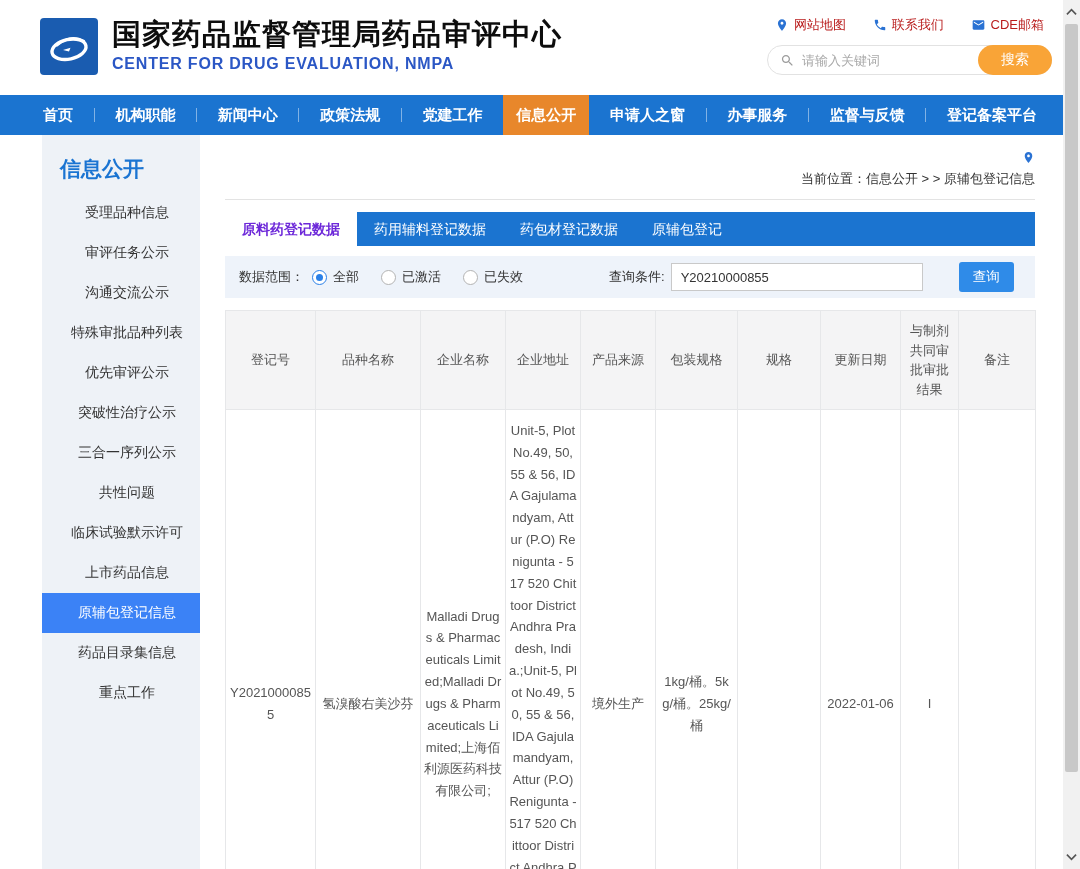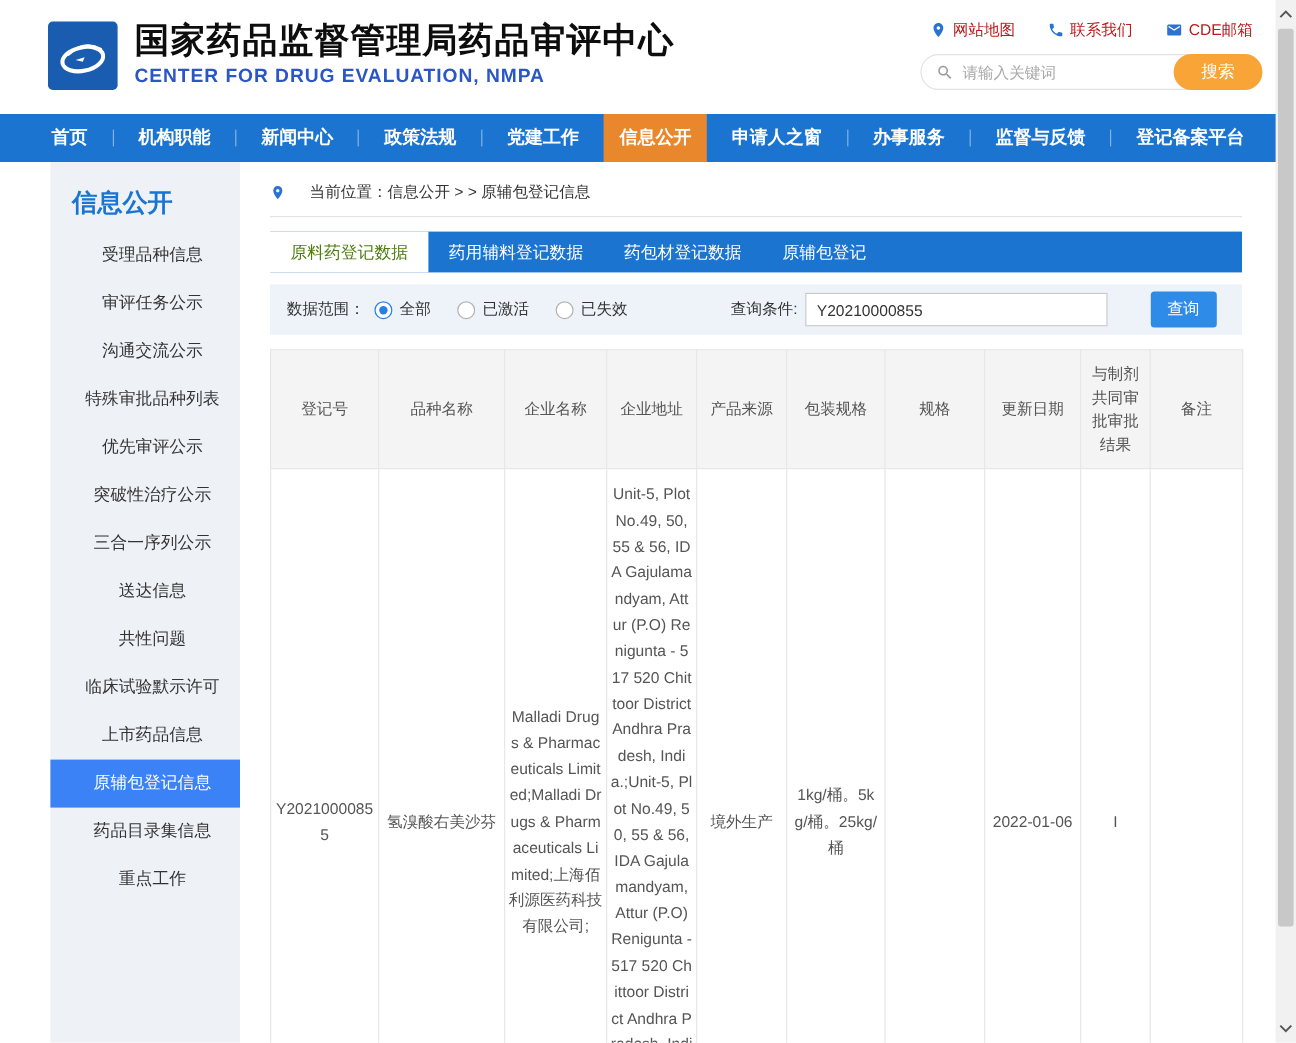--- a/index.html
+++ b/index.html
@@ -35,25 +35,25 @@
   .nav-sep { width:1px; height:14px; background:rgba(255,255,255,0.45); }
 
   
   .main { display:flex; height:734px; }
   .sidebar { margin-left:42px; width:158px; background:#eef2f7; padding-top:20px; }
   .side-title { font-size:21px; font-weight:bold; color:#1a74d2; padding:0 0 10px 18px; }
   .side-item { font-size:14px; color:#333; padding:11px 6px 11px 18px; cursor:pointer;text-align:center; }
   .side-item.active { background:#3b82f6; color:#fff; }
 
   .content { width:810px; margin-left:25px; margin-top:16px; }
-  .breadcrumb { display:flex; align-items:center; gap:20px; font-size:13px; color:#333; padding-bottom:11px; border-bottom:1px solid #e3e3e3; }
+  .breadcrumb { display:flex; align-items:flex-end; gap:6px; font-size:13px; color:#333; padding-bottom:11px; border-bottom:1px solid #e3e3e3;flex-direction:column; }
 
   .tabs { margin-top:12px; background:#1b74d0; height:34px; display:flex; }
   .tab { color:#fff; font-size:14px; line-height:34px; padding:0 17px; cursor:pointer; white-space:nowrap; }
-  .tab.active { background:#fff; color:#4d7c0f; font-weight:normal; }
+  .tab.active { background:#fff; color:#6d28d9; font-weight:bold; }
 
   .querybar { margin-top:10px; background:#eef3fa; height:42px; display:flex; align-items:center; padding:0 14px; font-size:13px; color:#333; }
   .radio { display:inline-block; width:15px; height:15px; border:1px solid #b3b3b3; border-radius:50%; background:#fff; margin-right:6px; vertical-align:-3px; position:relative; cursor:pointer; }
   .radio.checked { border-color:#2a80e8; }
   .radio.checked::after { content:""; position:absolute; left:3px; top:3px; width:7px; height:7px; border-radius:50%; background:#2a80e8; }
   .radio-label { margin-right:22px; cursor:pointer; }
   .cond-label { margin-left:64px; }
   .cond-input { width:252px; height:28px; border:1px solid #c9c9c9; background:#fff; font-size:13px; color:#333; padding:0 9px; outline:none; margin-left:6px; }
   .query-btn { margin-left:36px; width:55px; height:30px; background:#2f8be8; border:none; border-radius:3px; color:#fff; font-size:13.5px; cursor:pointer; }
 
@@ -136,21 +136,20 @@
 
     <div class="sidebar">
       <div class="side-title">信息公开</div>
       <div class="side-item">受理品种信息</div>
       <div class="side-item">审评任务公示</div>
       <div class="side-item">沟通交流公示</div>
       <div class="side-item">特殊审批品种列表</div>
       <div class="side-item">优先审评公示</div>
       <div class="side-item">突破性治疗公示</div>
       <div class="side-item">三合一序列公示</div>
-      <div class="side-item">送达信息</div>
       <div class="side-item">共性问题</div>
       <div class="side-item">临床试验默示许可</div>
       <div class="side-item">上市药品信息</div>
       <div class="side-item active">原辅包登记信息</div>
       <div class="side-item">药品目录集信息</div>
       <div class="side-item">重点工作</div>
     </div>
 
     <div class="content">
 

